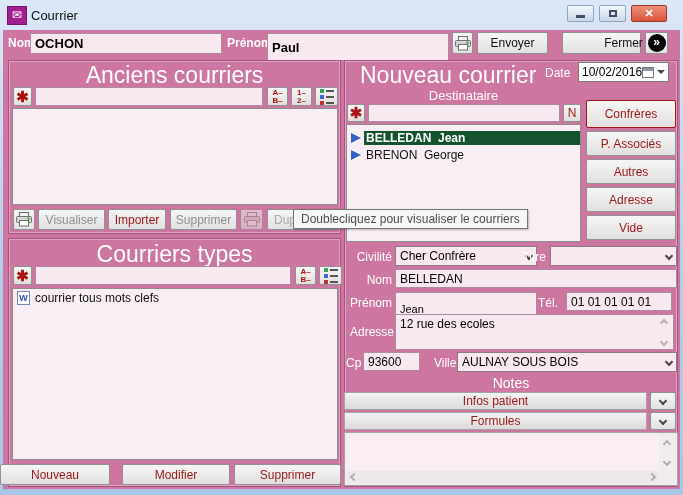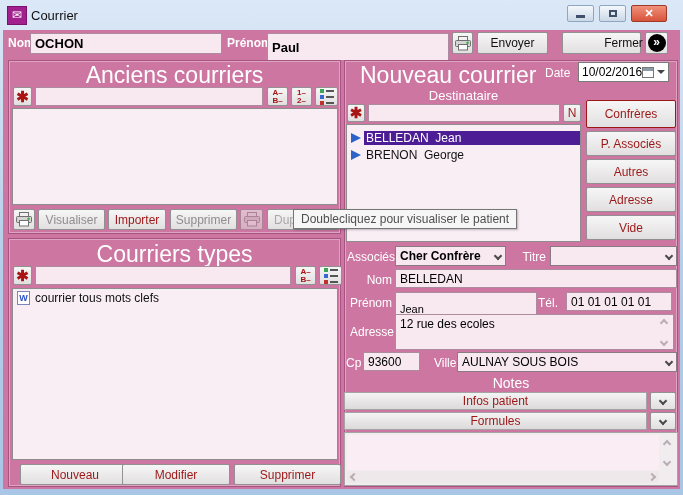--- a/index.html
+++ b/index.html
@@ -57,21 +57,21 @@
   .rowitem { display:flex; align-items:center; height:17px; }
   .flag { width:0; height:0; border-top:5px solid transparent; border-bottom:5px solid transparent;
           border-left:10px solid #2e62c8; margin-left:4px; }
   .word-icon { width:13px; height:14px; background:#fff; border:1px solid #7b86b8;
                color:#2a50c8; font-size:9px; font-weight:bold; text-align:center;
                line-height:13px; display:inline-block; }
   .tooltip { background:#f6f6f6; border:1px solid #757575; color:#4f4f4f; font-size:12px;
              padding:2px 7px; white-space:nowrap; z-index:60; box-shadow:1px 1px 2px rgba(0,0,0,.25); }
   .graybar { background:linear-gradient(#f5f4f4,#dbd9d9); border:1px solid #a5a3a3;
              color:#9b1717; font-size:12px; display:flex; align-items:center; justify-content:center; }
-  .sel { background:#4c1d95; color:#fff; }
+  .sel { background:#14532d; color:#fff;font-weight:bold; }
   .pre { white-space:pre; }
   input.field { outline:none; }
   .circlebtn { background:linear-gradient(#f7f6f6,#e5e3e3); border:1px solid #919191;
                border-radius:2px; display:flex; align-items:center; justify-content:center; }
   .circle { width:18px; height:18px; border-radius:50%; background:#000; color:#fff;
             font-size:12px; font-weight:bold; text-align:center; line-height:17px; }
   .calicon { width:13px; height:11px; border:1px solid #777;
              background:linear-gradient(#8f9aa8 0 3px,#fff 3px); }
   .dtri { width:0; height:0; border-left:4px solid transparent; border-right:4px solid transparent;
           border-top:4px solid #444; }
@@ -157,21 +157,21 @@
   <div class="abs btn gray" style="left:170px;top:209px;width:67px;height:21px;">Supprimer</div>
   <div class="abs btn" style="left:240px;top:209px;width:23px;height:21px;opacity:.55;">
     <svg width="16" height="15" viewBox="0 0 16 15">
       <rect x="3.5" y="0.5" width="9" height="4" fill="#eee" stroke="#8f8f8f"></rect>
       <rect x="0.5" y="4.5" width="15" height="6" rx="1" fill="#d6d4d4" stroke="#8f8f8f"></rect>
       <rect x="3.5" y="8.5" width="9" height="5.5" fill="#f5f5f5" stroke="#8f8f8f"></rect>
     </svg>
   </div>
   <div class="abs btn disabled" style="left:267px;top:209px;width:71px;height:21px;justify-content:flex-start;padding-left:6px;overflow:hidden;">Dupliquer</div>
 
-  <div class="abs tooltip" style="left:293px;top:209px;">Doublecliquez pour visualiser le patient</div>
+  <div class="abs tooltip" style="left:293px;top:209px;">Doublecliquez pour visualiser le courriers</div>
 
   <div class="abs panel" style="left:8px;top:238px;width:333px;height:249px;"></div>
   <div class="abs ptitle" style="left:8px;top:241px;width:333px;">Courriers types</div>
   <div class="abs btn" style="left:13px;top:266px;width:19px;height:19px;">
     <span class="asterisk">✱</span>
   </div>
   <input class="abs field" style="left: 35px; top: 266px; width: 256px; height: 19px;" value="">
   <div class="abs btn sorticon" style="left:295px;top:266px;width:21px;height:19px;">
     <span>A–</span>
     <span>B–</span>
@@ -191,21 +191,21 @@
           <span class="ln"></span>
         </span>
     </span>
   </div>
   <div class="abs listbox" style="left:12px;top:288px;width:326px;height:172px;">
     <div class="rowitem" style="padding-left:4px;gap:5px;">
       <span class="word-icon">W</span>
       <span style="font-size:12px;color:#111;">courrier tous mots clefs</span>
     </div>
   </div>
-  <div class="abs btn red" style="left:20px;top:464px;width:110px;height:21px;">Nouveau</div>
+  <div class="abs btn red" style="left:0;top:464px;width:110px;height:21px;">Nouveau</div>
   <div class="abs btn red" style="left:122px;top:464px;width:108px;height:21px;">Modifier</div>
   <div class="abs btn red" style="left:234px;top:464px;width:107px;height:21px;">Supprimer</div>
 
   <div class="abs panel" style="left:344px;top:60px;width:334px;height:427px;"></div>
   <div class="abs ptitle" style="left:360px;top:62px;text-align:left;">Nouveau courrier</div>
   <div class="abs wlabel" style="left:545px;top:66px;">Date</div>
   <div class="abs" style="left:578px;top:62px;width:91px;height:20px;background:#fff;border:1px solid #7a7a7a;display:flex;align-items:center;padding:0 3px;">
     <span style="flex:1;font-size:12px;color:#000;">10/02/2016</span>
     <span class="calicon"></span>
     <span class="dtri" style="margin-left:3px;"></span>
@@ -225,22 +225,22 @@
       <span class="flag"></span>
       <span class="pre" style="flex:1;margin-left:3px;font-size:12px;padding-left:2px;color:#111;">BRENON  George</span>
     </div>
   </div>
   <div class="abs btn red" style="left:586px;top:100px;width:90px;height:28px;border:1px solid #9b1717;">Confrères</div>
   <div class="abs btn red" style="left:586px;top:131px;width:90px;height:25px;">P. Associés</div>
   <div class="abs btn red" style="left:586px;top:159px;width:90px;height:25px;">Autres</div>
   <div class="abs btn red" style="left:586px;top:187px;width:90px;height:25px;">Adresse</div>
   <div class="abs btn red" style="left:586px;top:215px;width:90px;height:25px;">Vide</div>
 
-  <div class="abs wlabel" style="left:347px;top:250px;width:45px;text-align:right;">Associés</div>
-  <div class="abs combo" style="left:395px;top:246px;width:111px;height:20px;font-weight:bold;">
+  <div class="abs wlabel" style="left:347px;top:250px;width:45px;text-align:right;">Civilité</div>
+  <div class="abs combo" style="left:395px;top:246px;width:142px;height:20px;">
     <span class="sp">Cher Confrère</span>
     <span class="chev"></span>
   </div>
   <div class="abs wlabel" style="left:520px;top:250px;width:26px;text-align:right;">Titre</div>
   <div class="abs combo" style="left:550px;top:246px;width:127px;height:20px;">
     <span class="sp"></span>
     <span class="chev"></span>
   </div>
   <div class="abs wlabel" style="left:362px;top:273px;width:30px;text-align:right;">Nom</div>
   <input class="abs field" style="left: 395px; top: 269px; width: 282px; height: 19px; font-size: 12px;" value="BELLEDAN">

